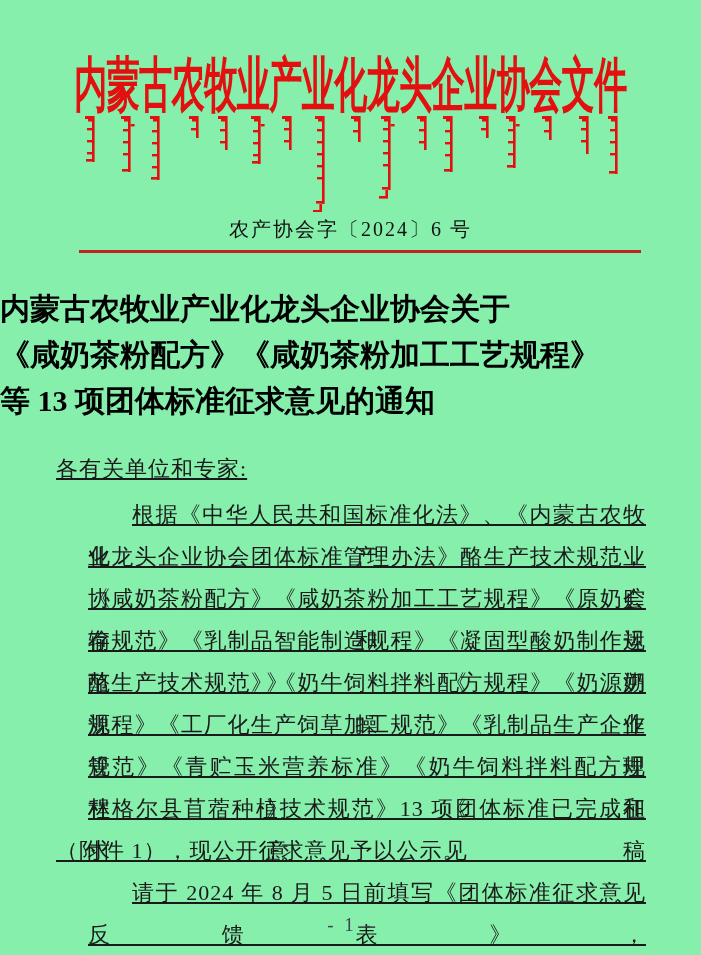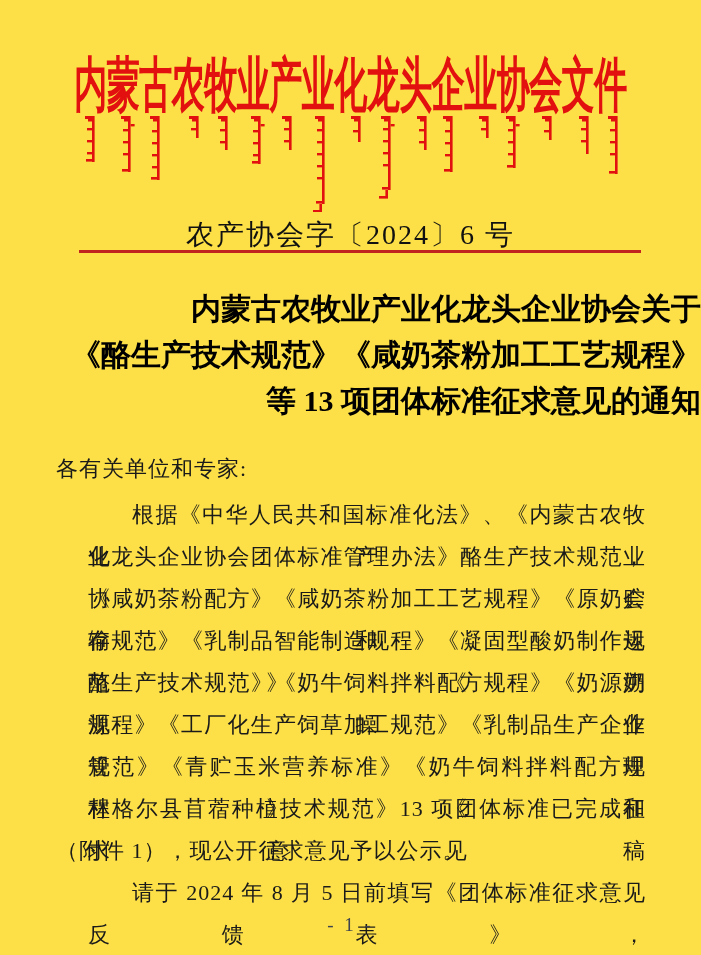--- a/index.html
+++ b/index.html
@@ -1,19 +1,19 @@
 <!DOCTYPE html>
 <html><head>
 <meta charset="utf-8">
 <style>
   html,body{margin:0;padding:0;background:#ffffff;}
   .page{
     position:relative;
     width:701px;height:955px;
-    background:#fde047;
+    background:#86efac;
     overflow:hidden;
     font-family:"Liberation Serif","DejaVu Serif",serif;
     color:#000;
   }
   
   .org-title{
     position:absolute;top:46px;left:0;width:701px;
     text-align:center;
     font-size:33px;font-weight:bold;
     letter-spacing:-0.5px;
@@ -23,45 +23,46 @@
     white-space:nowrap;
   }
   .mongol{
     position:absolute;top:112px;left:0;width:701px;height:100px;
   }
   .mongol svg{fill:#e2100f;}
   
   .doc-number{
     position:absolute;top:216px;left:0;width:701px;
     text-align:center;
-    font-size:28px;letter-spacing:2px;
+    font-size:20px;letter-spacing:2px;
     color:#111;
   }
   .red-divider{
     position:absolute;top:250px;left:79px;width:562px;height:3px;
     background:#c1241f;
   }
   
   .notice-title{
     position:absolute;top:286px;left:0;width:701px;
-    text-align:right;
+    text-align:left;
     font-size:30px;line-height:46px;
     font-weight:bold;color:#000;
     letter-spacing:0;
   }
   
   .body-text{
     position:absolute;top:448px;left:56px;width:590px;
     font-size:22px;color:#1a1a1a;
     letter-spacing:1px;
   }
   .body-line{
     height:42px;line-height:42px;
     white-space:nowrap;
     text-align:left;
+    text-decoration:underline;
   }
   .body-line.fill{
     white-space:normal;
     text-align:justify;
     text-align-last:justify;
     margin-left:32px;
   }
   .body-line.indent{ text-indent:44px; }
   .body-line.salutation{ margin-bottom:4px; }
   
@@ -228,21 +229,21 @@
         </g>
       </svg>
   </div>
 
   <div class="doc-number">农产协会字〔2024〕6 号</div>
 
   <div class="red-divider"></div>
 
   <div class="notice-title">
     <div>内蒙古农牧业产业化龙头企业协会关于</div>
-    <div>《酪生产技术规范》《咸奶茶粉加工工艺规程》</div>
+    <div>《咸奶茶粉配方》《咸奶茶粉加工工艺规程》</div>
     <div>等 13 项团体标准征求意见的通知</div>
   </div>
 
   <div class="body-text" id="body-text">
       <div class="body-line salutation">各有关单位和专家:</div>
       <div class="body-line fill indent">根据《中华人民共和国标准化法》、《内蒙古农牧业产业</div>
       <div class="body-line fill">化龙头企业协会团体标准管理办法》酪生产技术规范，协会</div>
       <div class="body-line fill">《咸奶茶粉配方》《咸奶茶粉加工工艺规程》《原奶贮存和运</div>
       <div class="body-line fill">输规范》《乳制品智能制造规程》《凝固型酸奶制作规范》《奶</div>
       <div class="body-line fill">酪生产技术规范》《奶牛饲料拌料配方规程》《奶源溯源操作</div>

